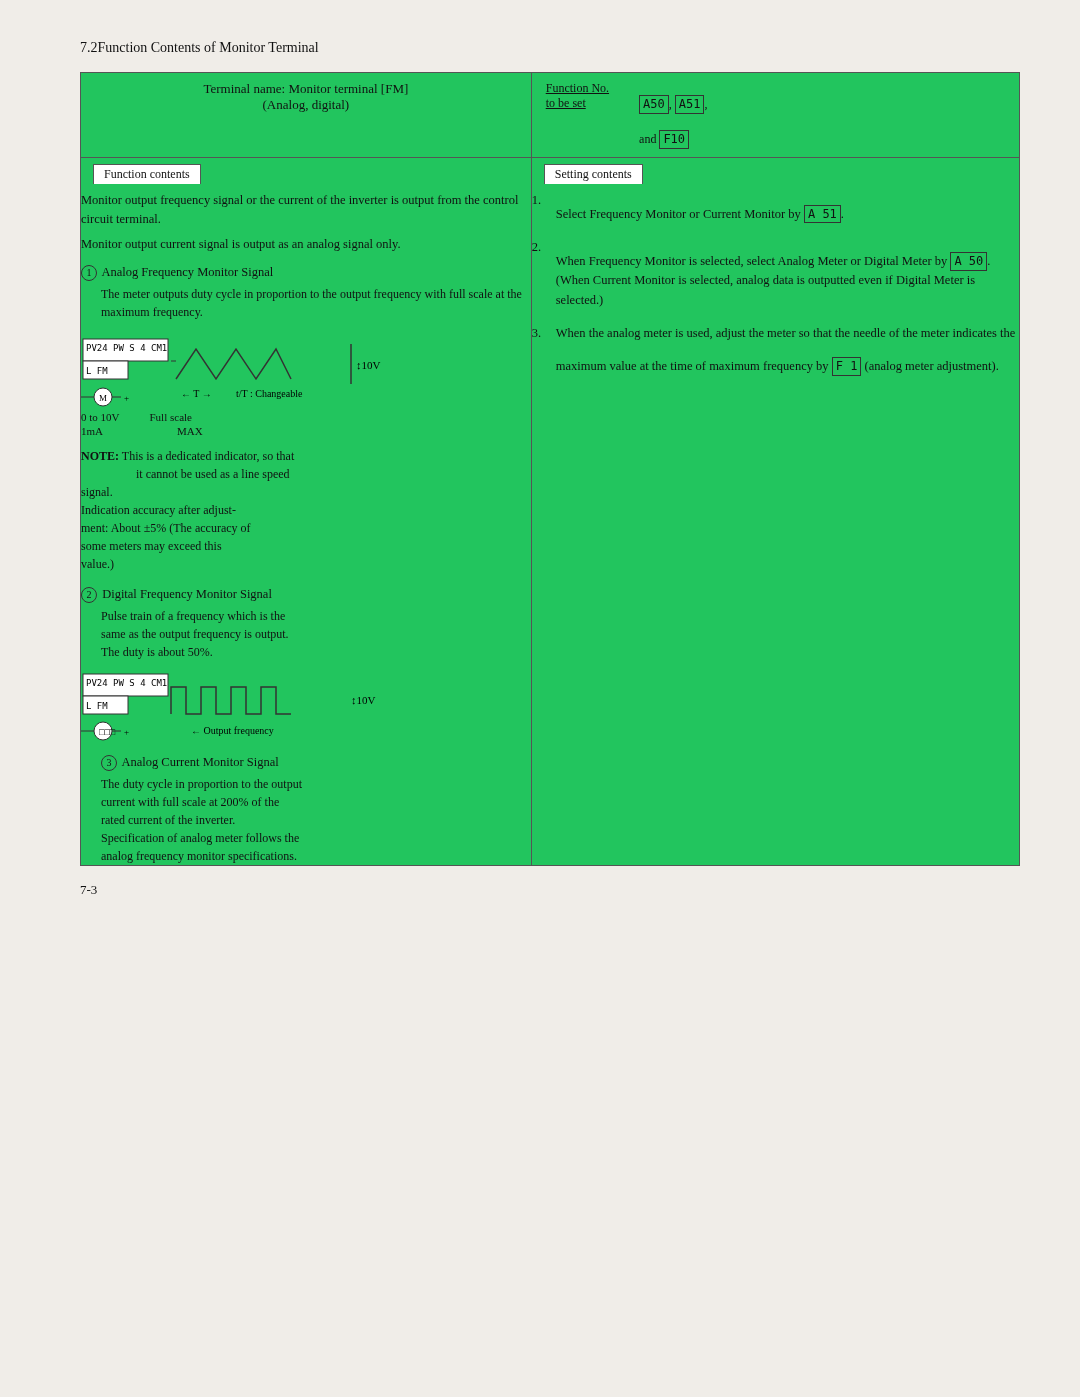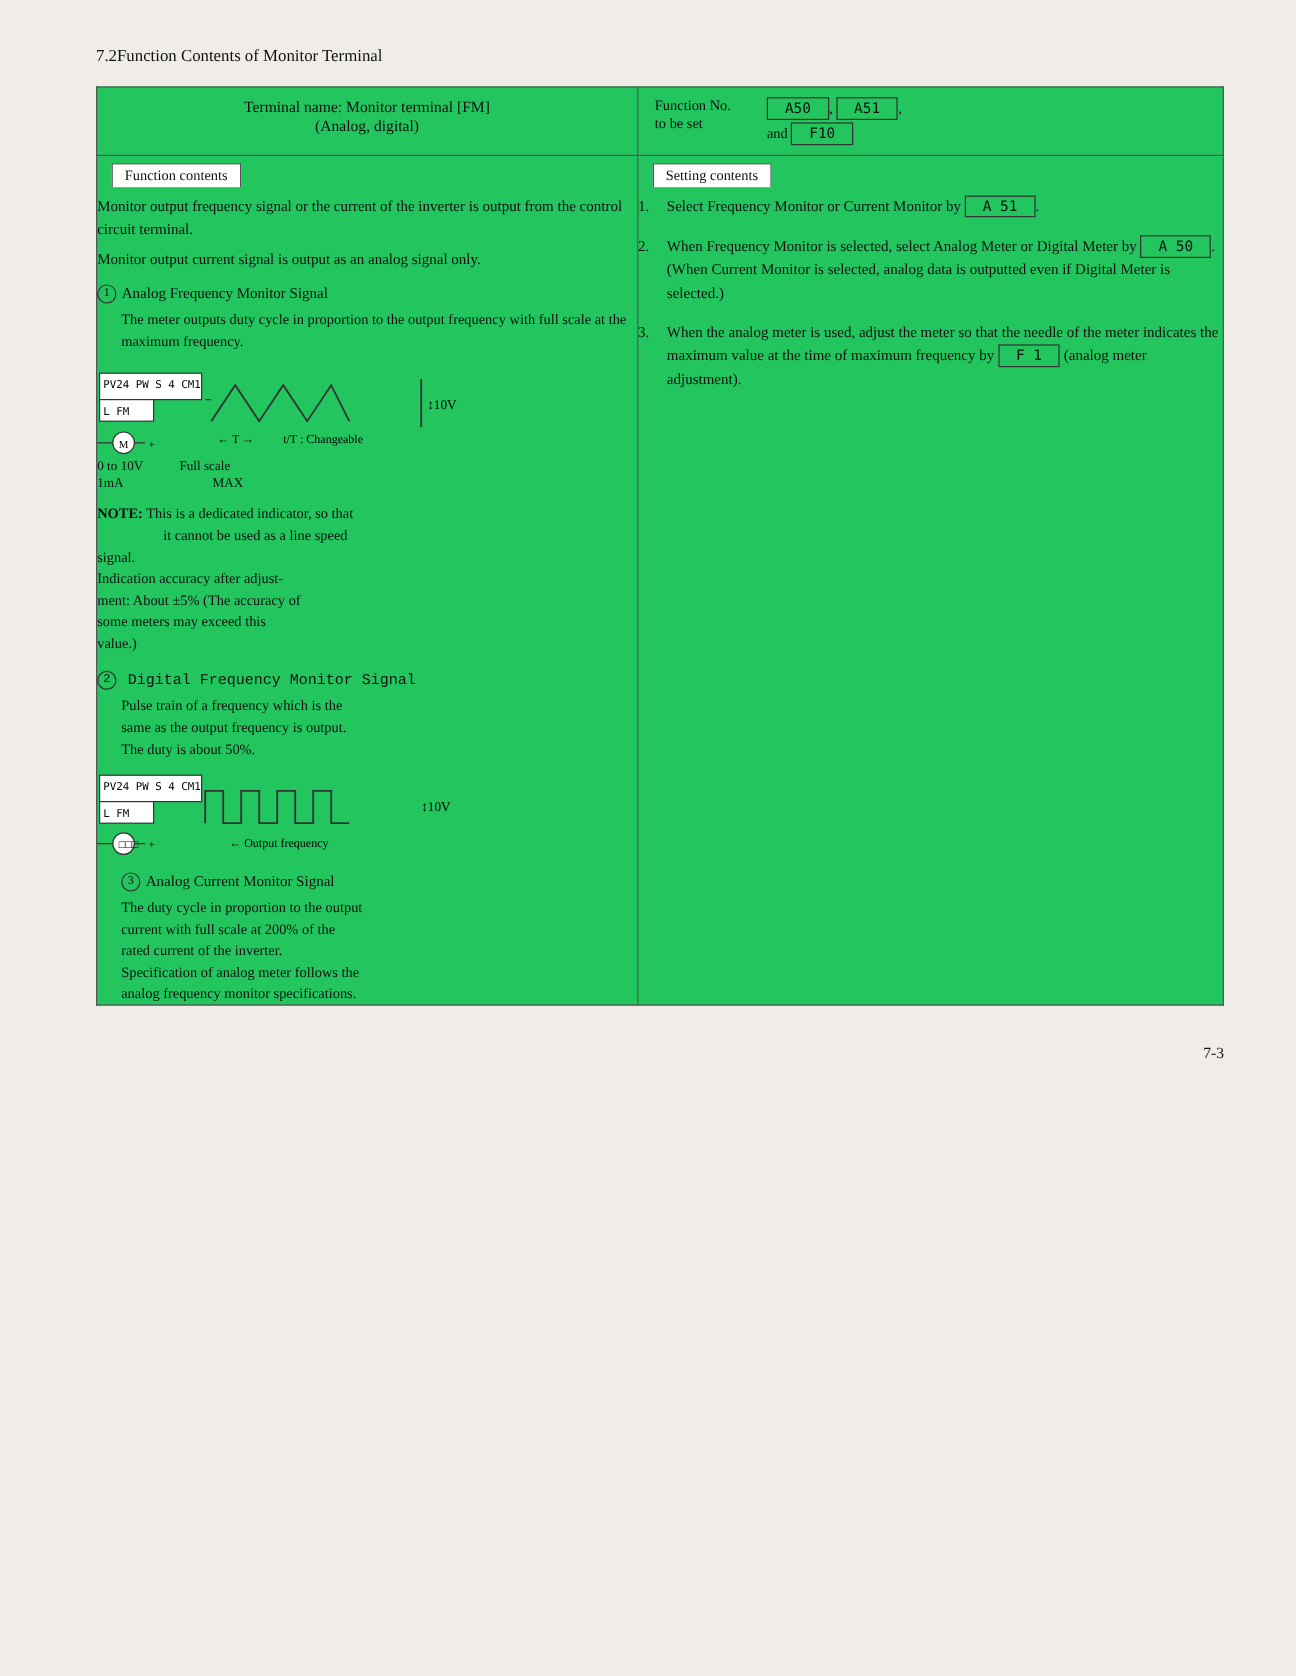--- a/index.html
+++ b/index.html
@@ -34,29 +34,30 @@
     }
     .function-no-cell {
       font-size: 12px;
       width: 52%;
     }
     .fn-no-label {
       display: flex;
       gap: 30px;
       align-items: flex-start;
     }
-    .fn-label-col { flex: 0 0 auto; }
+    .fn-label-col { flex: 0 0 auto; text-decoration: underline; }
     .fn-value-col { flex: 1; }
     .boxed {
       display: inline-block;
       border: 1.5px solid #333;
-      padding: 0 14px;
+      padding: 0 3px;
       font-size: 12px;
       line-height: 1.4;
       font-family: monospace;
+      margin-top: 14px;
     }
     .tab-label {
       display: inline-block;
       border: 1.5px solid #555;
       border-bottom: none;
       padding: 2px 10px;
       background: #fff;
       font-size: 12px;
       margin-bottom: -1px;
       position: relative;
@@ -136,22 +137,22 @@
       align-items: flex-start;
     }
     .list-num {
       flex: 0 0 18px;
       font-size: 12.5px;
     }
     .list-text {
       flex: 1;
     }
     .page-footer {
-      text-align: right;
-      margin-top: 32px;
+      text-align: left;
+      margin-top: 16px;
       font-size: 13px;
     }
     
     .waveform-svg {
       display: block;
     }
   </style>
 </head>
 <body>
 
@@ -245,21 +246,21 @@
         <span class="note-indent">
           it cannot be used as a line speed<br>
           signal.<br>
           Indication accuracy after adjust-<br>
           ment:  About ±5% (The accuracy of<br>
           some meters may exceed this<br>
           value.)
         </span>
       </div>
 
-      <div class="subsection-title" style="margin-top:14px;font-family:Liberation Mono, monospace;">
+      <div class="subsection-title" style="margin-top:14px;">
         <span class="circled-num">2</span>
         <span> Digital Frequency Monitor Signal</span>
       </div>
       <div class="sub-text">
         Pulse train of a frequency which is the<br>
         same as the output frequency is output.<br>
         The duty is about 50%.
       </div>
 
       <div style="margin: 8px 0 4px 0;">

